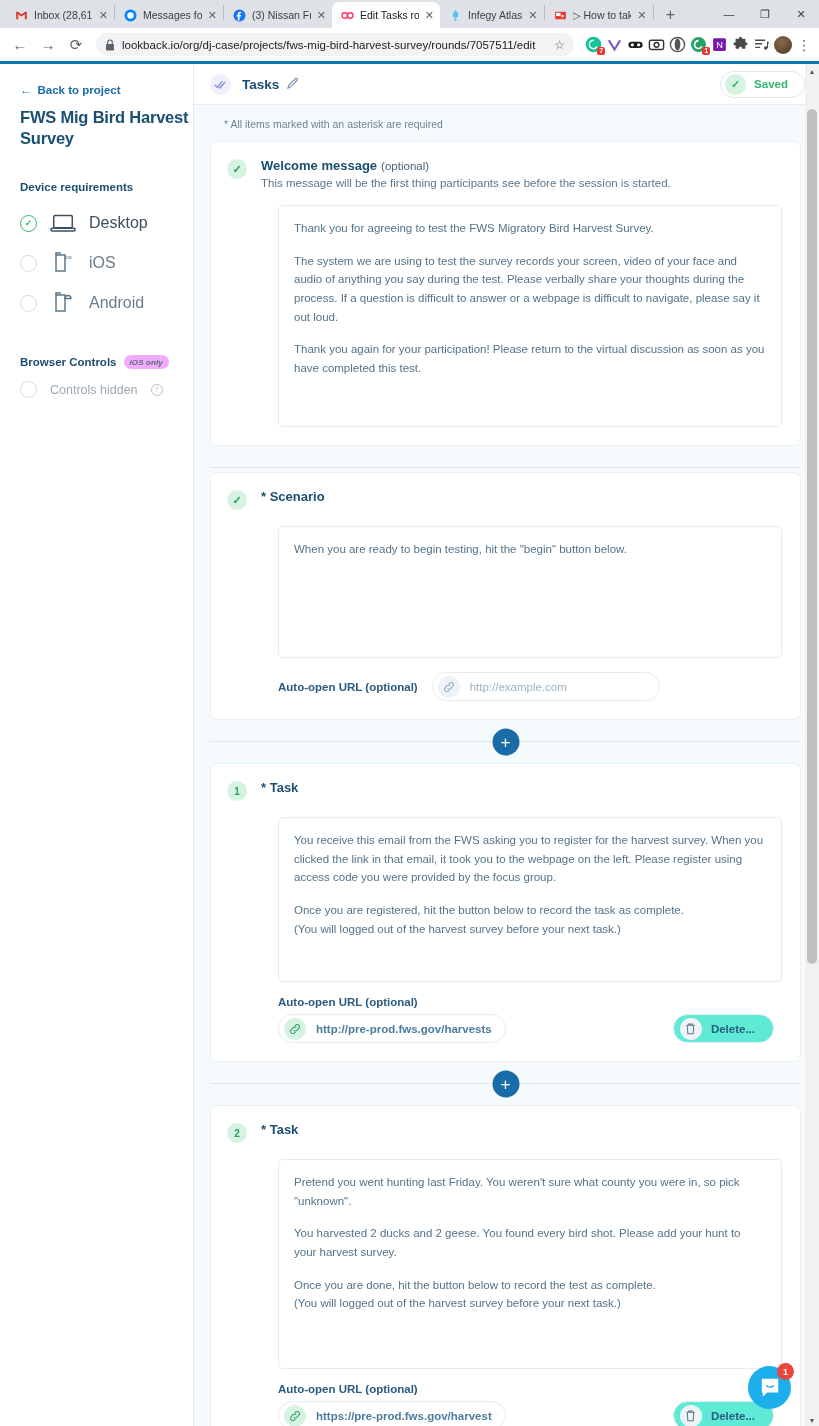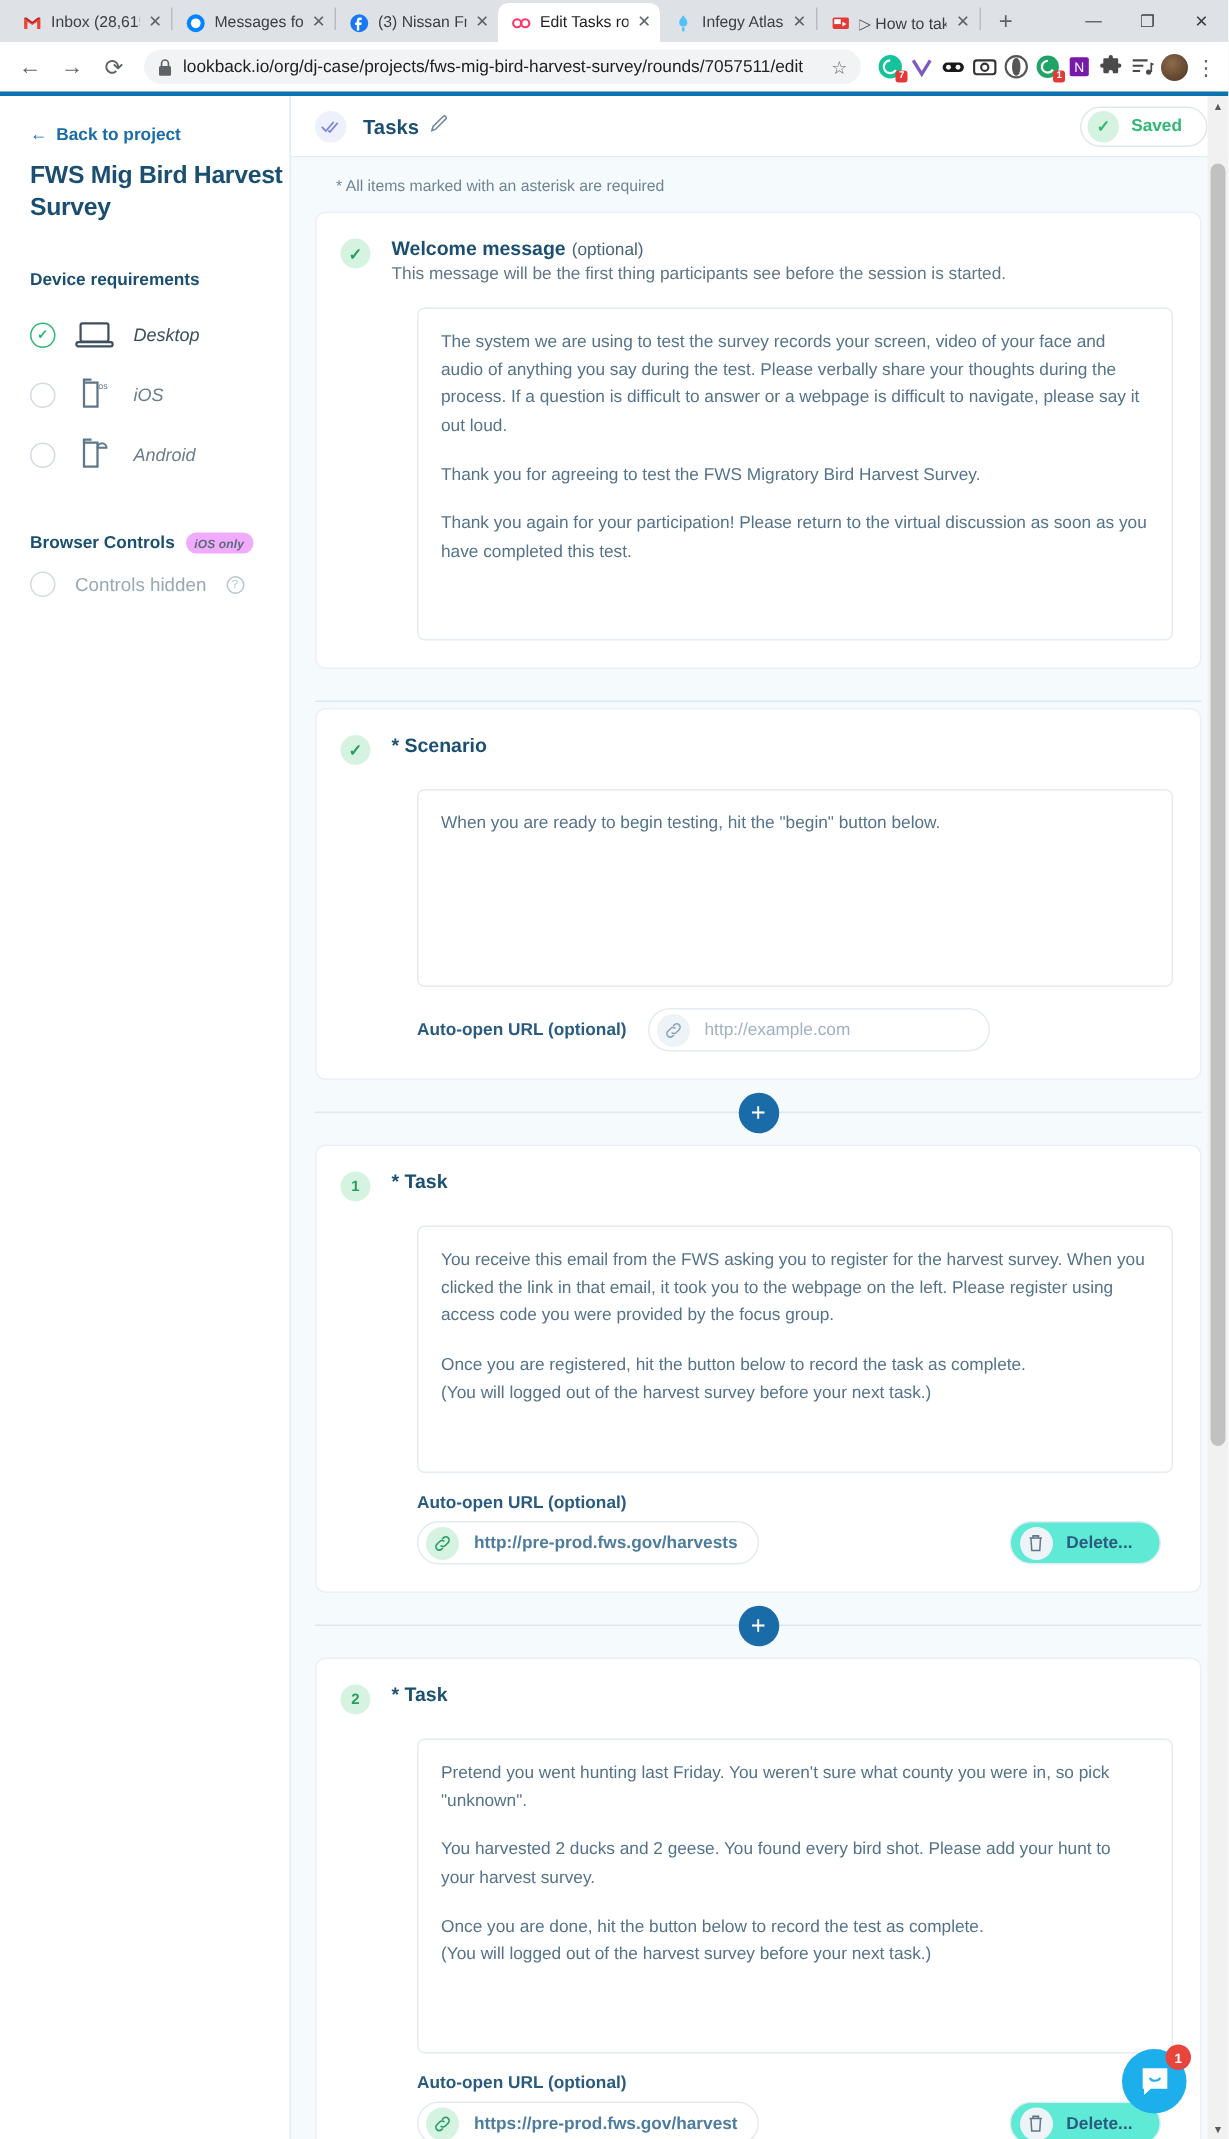--- a/index.html
+++ b/index.html
@@ -109,21 +109,21 @@
   }
   .radio {
     width: 17px; height: 17px; border-radius: 50%; border: 1.5px solid #d3dbe2;
     flex-shrink: 0; display: flex; align-items: center; justify-content: center;
   }
   .radio.on { border-color: #2eb872; }
   .radio.on::after {
     content: "✓"; color: #2eb872; font-size: 9px; font-weight: bold; line-height: 1;
   }
   .dev-icon { width: 26px; flex-shrink: 0; display: flex; justify-content: center; }
-  .device-label { font-size: 12px; color: #6b7c8c; font-style: italic; }
+  .device-label { font-size: 16px; color: #6b7c8c; }
   .device-row.selected .device-label { color: #3d4f5e; }
   .ctrl-row { display: flex; align-items: center; gap: 13px; margin-top: 12px; }
   .ctrl-label { font-size: 12.5px; color: #9aa8b4; }
   .qmark {
     width: 12px; height: 12px; border-radius: 50%; border: 1px solid #b8c4ce;
     color: #b8c4ce; font-size: 8px; display: flex; align-items: center;
     justify-content: center; line-height: 1;
   }
 
   .main {
@@ -500,22 +500,22 @@
         <div class="card-head">
           <div class="chk">✓</div>
           <div>
             <div class="card-title">
               <span>Welcome message</span><span class="opt">(optional)</span>
             </div>
             <div class="card-sub">This message will be the first thing participants see before the session is started.</div>
           </div>
         </div>
         <div class="textbox" style="height:222px">
+          <p>Thank you for agreeing to test the FWS Migratory Bird Harvest Survey.</p>
           <p>The system we are using to test the survey records your screen, video of your face and audio of anything you say during the test. Please verbally share your thoughts during the process. If a question is difficult to answer or a webpage is difficult to navigate, please say it out loud.</p>
-          <p>Thank you for agreeing to test the FWS Migratory Bird Harvest Survey.</p>
           <p>Thank you again for your participation! Please return to the virtual discussion as soon as you have completed this test.</p>
         </div>
       </div>
 
       <div class="add-sep" style="height:26px"></div>
 
       <div class="card">
         <div class="card-head">
           <div class="chk">✓</div>
           <div>

